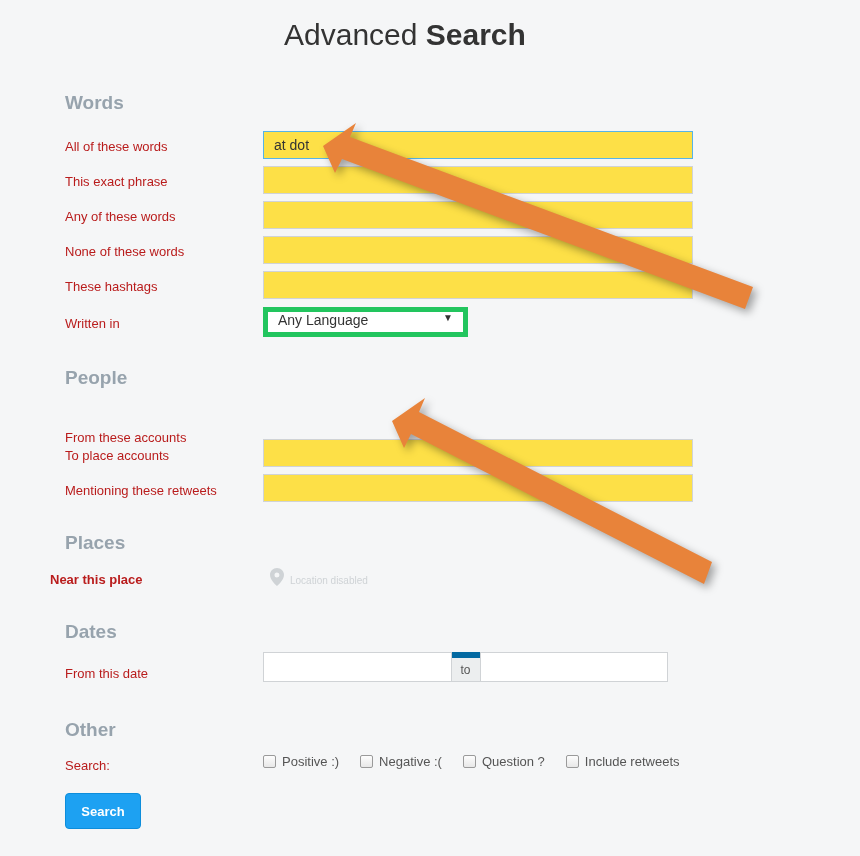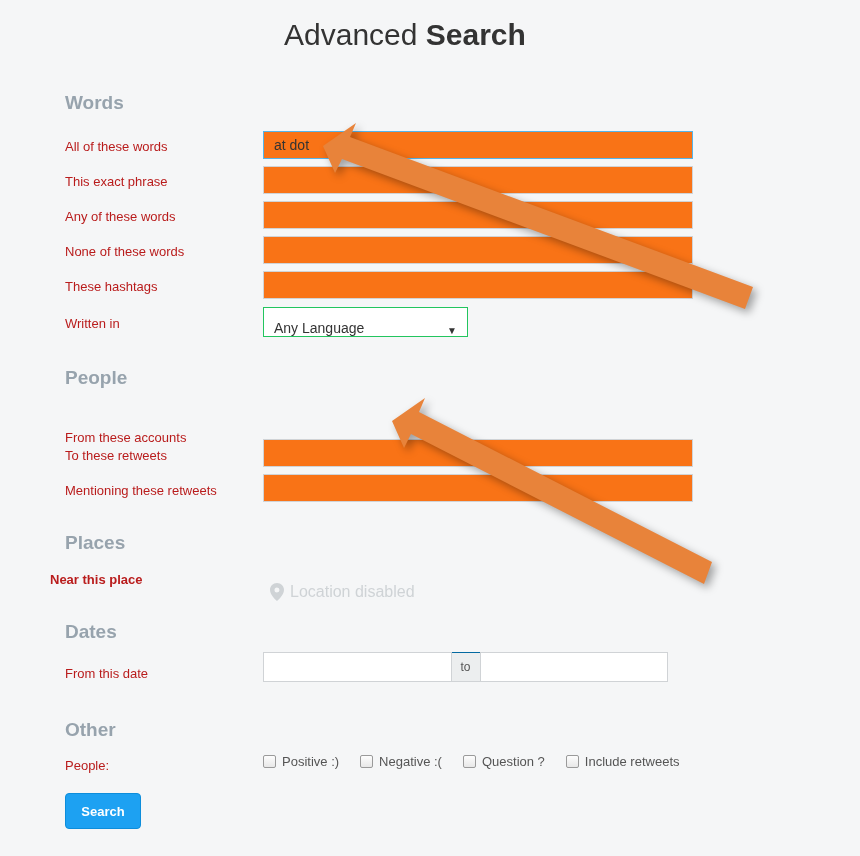--- a/index.html
+++ b/index.html
@@ -2,28 +2,28 @@
 <html><head>
 <meta charset="utf-8">
 <style>
   html,body{margin:0;padding:0;background:#f5f6f7;font-family:"Helvetica Neue",Helvetica,Arial,sans-serif;}
   .page{width:860px;height:856px;position:relative;box-sizing:border-box;}
   .title{position:absolute;left:240px;top:18px;font-size:30px;color:#333;margin-left:44px;}
   .title .thin{font-weight:300;}
   .title .bold{font-weight:700;}
   .section-head{font-size:19px;font-weight:700;color:#97a3ad;}
   .lbl{font-size:13px;color:#b91c1c;}
-  .inp{width:430px;height:28px;border:1px solid #d0d3d6;box-sizing:border-box;padding:0 10px;font-size:14px;color:#333;background:#f97316;}
+  .inp{width:430px;height:28px;border:1px solid #d0d3d6;box-sizing:border-box;padding:0 10px;font-size:14px;color:#333;background:#fde047;}
   .inp.focus{border-color:#56b4e8;}
-  .sel{width:205px;height:30px;border:1px solid #22c55e;box-sizing:border-box;background:#fff;padding:0 24px 0 10px;font-size:14px;color:#333;position:relative;display:flex;align-items:flex-end;}
+  .sel{width:205px;height:30px;border:5px solid #22c55e;box-sizing:border-box;background:#fff;padding:0 24px 0 10px;font-size:14px;color:#333;position:relative;display:flex;align-items:flex-start;}
   .sel .caret{position:absolute;right:10px;font-size:10px;}
   .date-wrap{display:flex;align-items:stretch;width:405px;height:30px;}
   .date-wrap .di{flex:1;border:1px solid #d0d3d6;background:#fff;box-sizing:border-box;}
-  .date-wrap .to{width:28px;border-top:1px solid #0369a1;border-bottom:1px solid #d0d3d6;background:#eceeef;display:flex;align-items:center;justify-content:center;font-size:12px;color:#555;box-sizing:border-box;}
-  .loc{display:flex;align-items:flex-end;gap:6px;color:#cfd3d6;font-size:16px;margin-top:15px;}
+  .date-wrap .to{width:28px;border-top:6px solid #0369a1;border-bottom:1px solid #d0d3d6;background:#eceeef;display:flex;align-items:center;justify-content:center;font-size:12px;color:#555;box-sizing:border-box;}
+  .loc{display:flex;align-items:flex-end;gap:6px;color:#cfd3d6;font-size:10px;}
   .loc svg{display:block;}
   .chk-row{display:flex;gap:21px;align-items:center;}
   .chk-row label{display:flex;align-items:center;gap:6px;font-size:13px;color:#555;}
   .chk{width:13px;height:13px;border:1px solid #9a9a9a;background:linear-gradient(#fdfdfd,#e8e8e8);box-sizing:border-box;border-radius:2px;}
   .btn-search{position:absolute;left:65px;top:793px;width:74px;height:34px;border-radius:4px;background:#1da1f2;color:#fff;border:1px solid #0d8ddb;font-size:13px;font-weight:700;display:flex;align-items:center;justify-content:center;cursor:pointer;}
   .arrow{position:absolute;pointer-events:none;filter:drop-shadow(4px 4px 4px rgba(0,0,0,.35));}
   .arrow svg{display:block;}
 </style>
 </head>
 <body>
@@ -53,21 +53,21 @@
   <div class="lbl" style="position:absolute;left:65px;top:316px;">Written in</div>
   <div class="sel" style="position:absolute;left:263px;top:307px;">
     <span>Any Language</span>
     <span class="caret">▼</span>
   </div>
 
   <div class="section-head" style="position:absolute;left:65px;top:367px;">People</div>
 
   <div class="lbl" style="position:absolute;left:65px;top:430px;">From these accounts</div>
 
-  <div class="lbl" style="position:absolute;left:65px;top:448px;">To these retweets</div>
+  <div class="lbl" style="position:absolute;left:65px;top:448px;">To place accounts</div>
   <input class="inp" style="position: absolute; left: 263px; top: 439px;" value="">
 
   <div class="lbl" style="position:absolute;left:65px;top:483px;">Mentioning these retweets</div>
   <input class="inp" style="position: absolute; left: 263px; top: 474px;" value="">
 
   <div class="section-head" style="position:absolute;left:65px;top:532px;">Places</div>
   <div class="lbl" style="position:absolute;left:50px;top:572px;font-weight:bold;">Near this place</div>
   <div class="loc" style="position:absolute;left:270px;top:568px;">
     <span>
       <svg width="14" height="18" viewBox="0 0 14 18">
@@ -79,21 +79,21 @@
 
   <div class="section-head" style="position:absolute;left:65px;top:621px;">Dates</div>
   <div class="lbl" style="position:absolute;left:65px;top:666px;">From this date</div>
   <div class="date-wrap" style="position:absolute;left:263px;top:652px;">
     <div class="di"></div>
     <div class="to">to</div>
     <div class="di"></div>
   </div>
 
   <div class="section-head" style="position:absolute;left:65px;top:719px;">Other</div>
-  <div class="lbl" style="position:absolute;left:65px;top:758px;">People:</div>
+  <div class="lbl" style="position:absolute;left:65px;top:758px;">Search:</div>
   <div class="chk-row" style="position:absolute;left:263px;top:754px;">
     <label>
         <span class="chk"></span>
         <span>Positive :)</span>
       </label>
     <label>
         <span class="chk"></span>
         <span>Negative :(</span>
       </label>
     <label>

